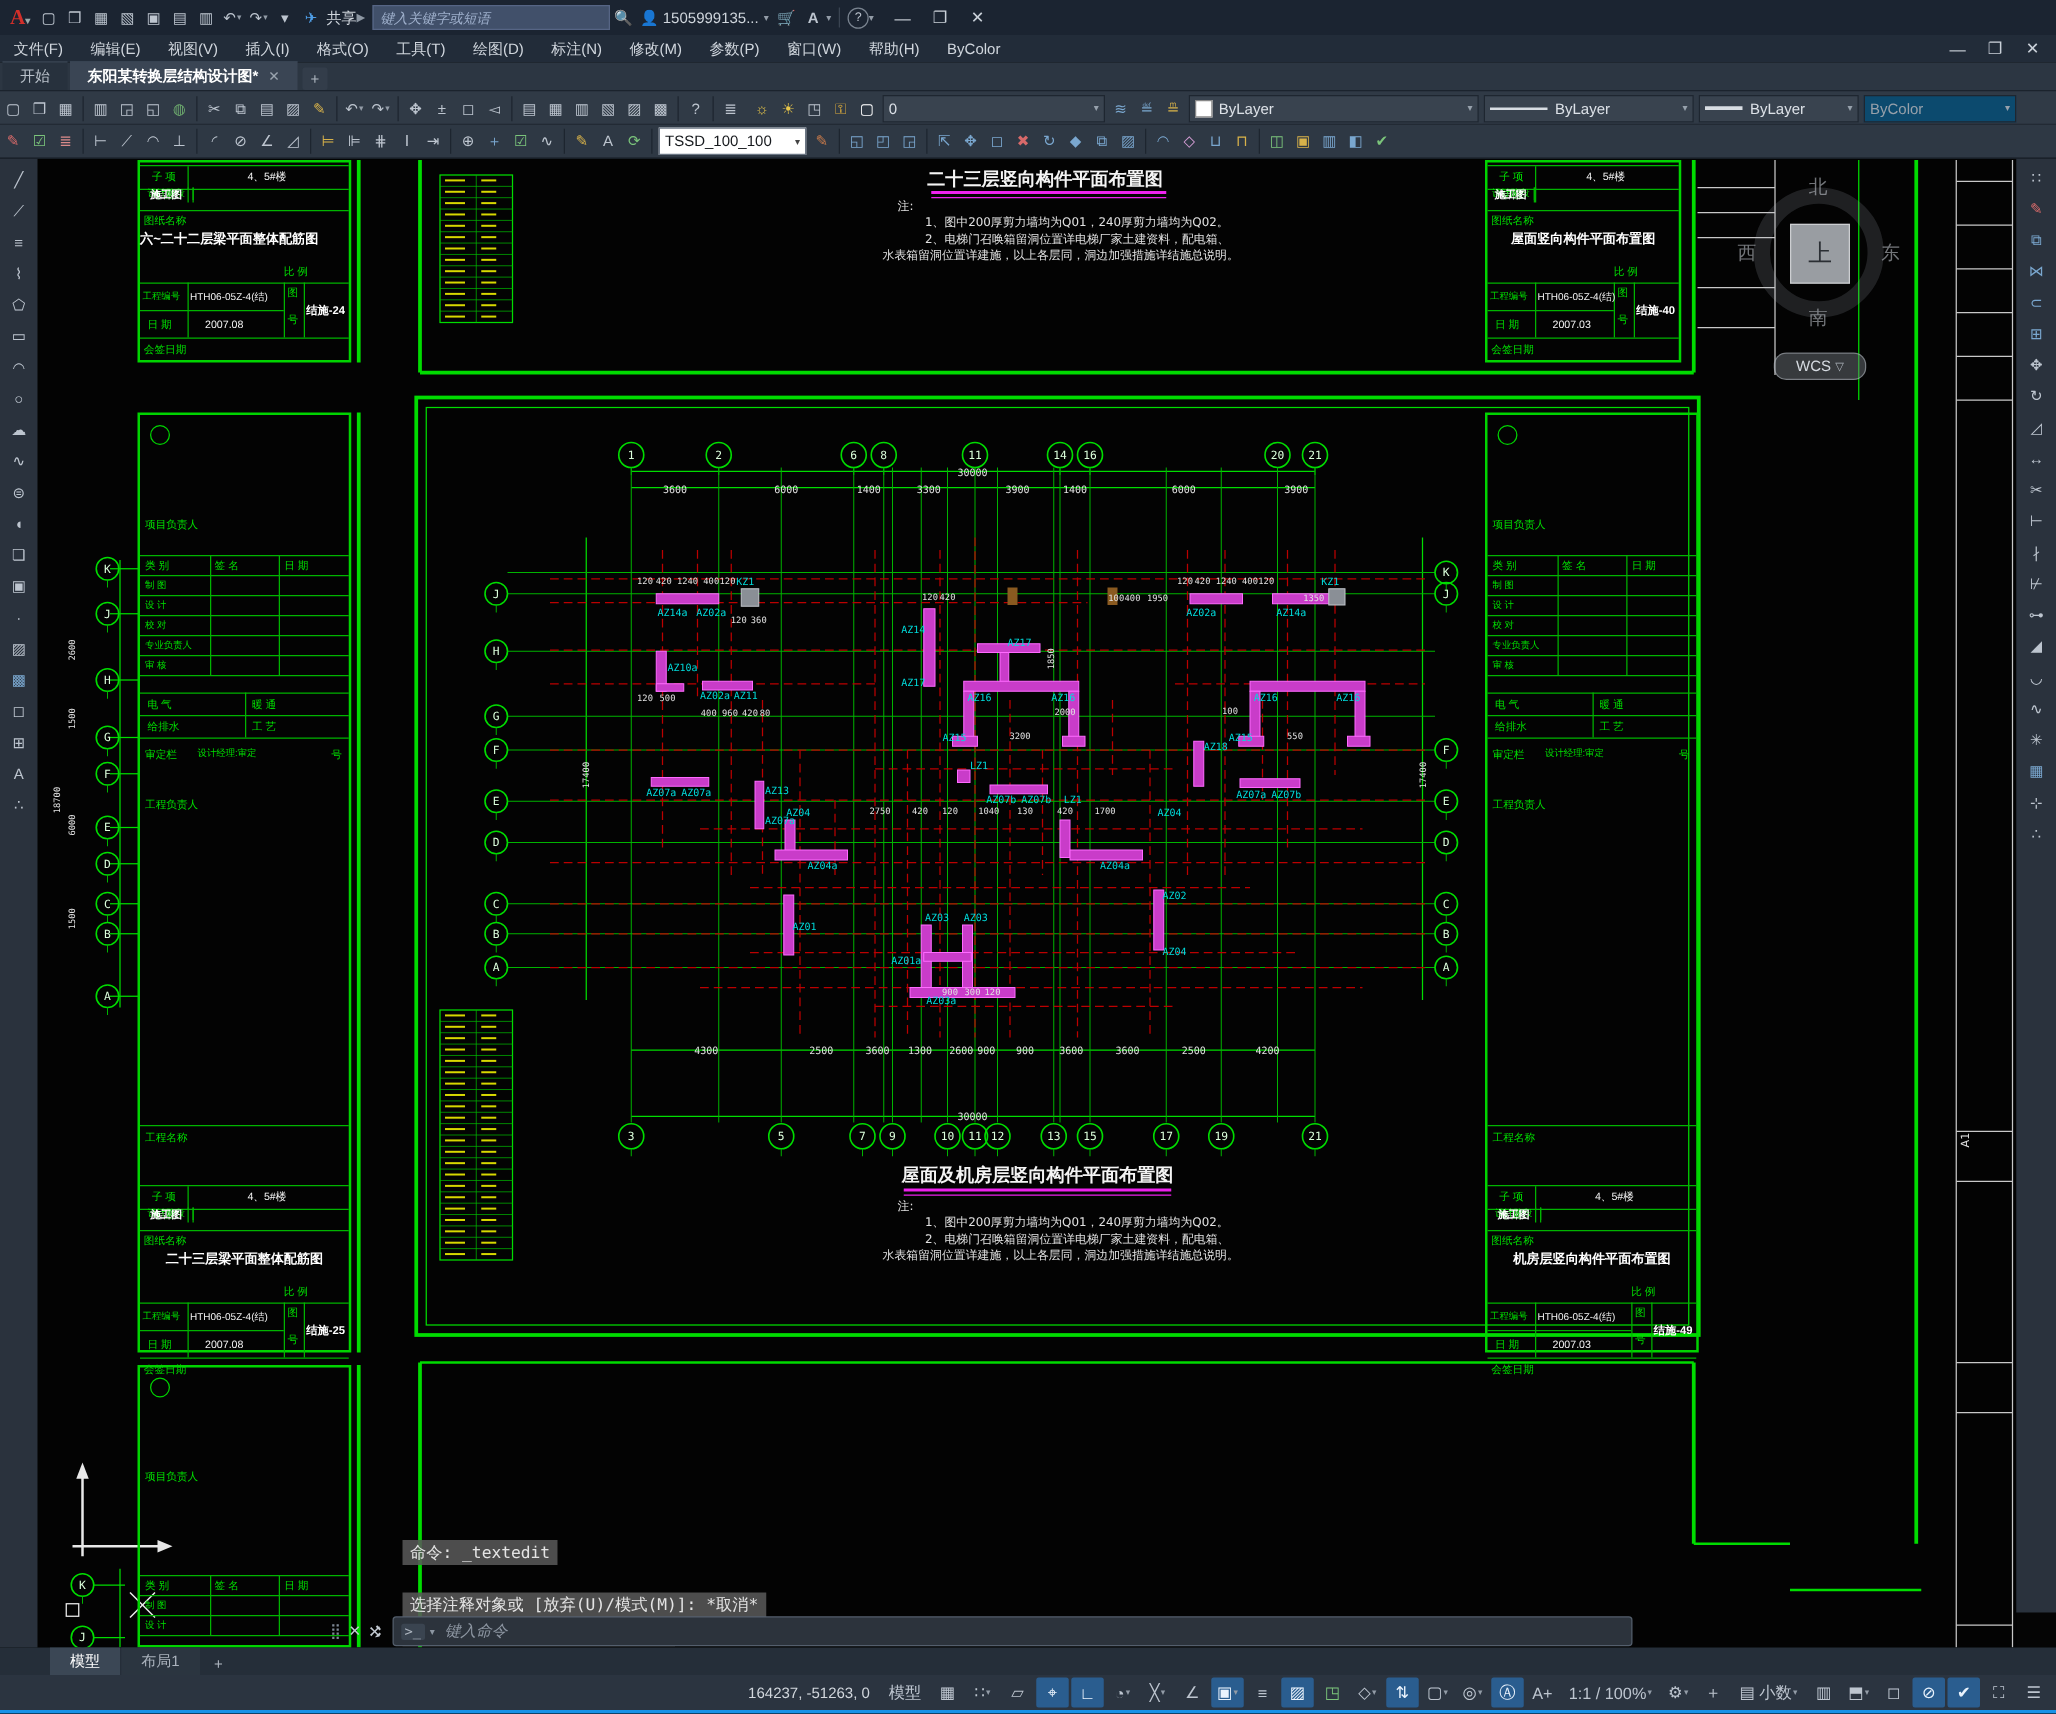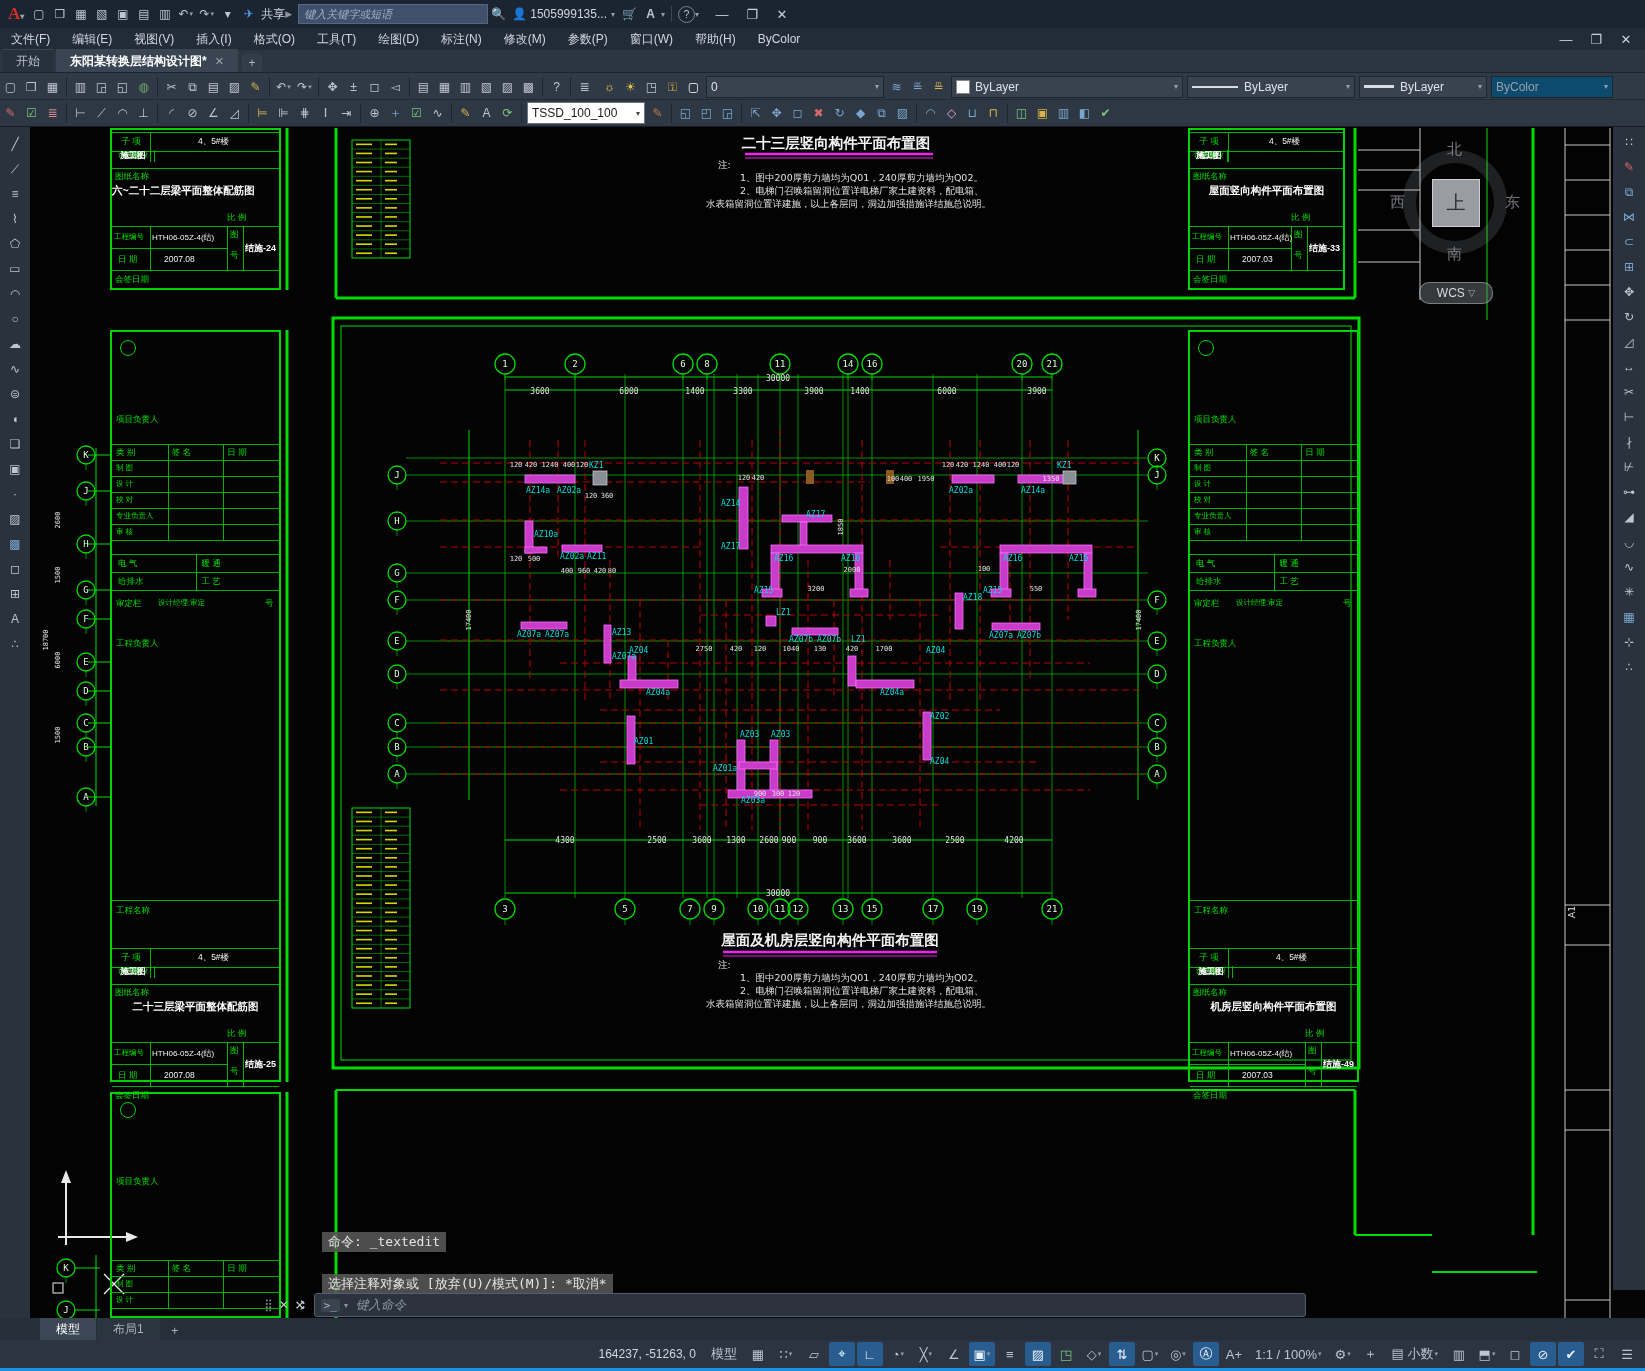--- a/index.html
+++ b/index.html
@@ -915,21 +915,21 @@
         <div class="abs" style="left: 101px; top: 82px;">比 例</div>
         <div class="abs" style="left: 0px; top: 96px; width: 153px; height: 1px; background: rgb(0, 180, 0);"></div>
         <div class="abs" style="left: 0px; top: 118px; width: 101px; height: 1px; background: rgb(0, 180, 0);"></div>
         <div class="abs" style="left: 38px; top: 96px; width: 1px; height: 44px; background: rgb(0, 180, 0);"></div>
         <div class="abs" style="left: 101px; top: 96px; width: 1px; height: 44px; background: rgb(0, 180, 0);"></div>
         <div class="abs" style="left: 117px; top: 96px; width: 1px; height: 44px; background: rgb(0, 180, 0);"></div>
         <div class="abs" style="left: 2px; top: 102px; font-size: 7.5px;">工程编号</div>
         <div class="abs" style="left: 40px; top: 102px; color: rgb(242, 242, 242); font-size: 8px;">HTH06-05Z-4(结)</div>
         <div class="abs" style="left: 104px; top: 99px;">图</div>
         <div class="abs" style="left: 104px; top: 120px;">号</div>
-        <div class="abs" style="left: 119px; top: 112px; color: rgb(255, 255, 255); font-weight: bold; font-size: 9px;">结施-33</div>
+        <div class="abs" style="left: 119px; top: 112px; color: rgb(255, 255, 255); font-weight: bold; font-size: 9px;">结施-40</div>
         <div class="abs" style="left: 6px; top: 124px;">日 期</div>
         <div class="abs" style="left: 52px; top: 124px; color: rgb(242, 242, 242);">2007.03</div>
         <div class="abs" style="left: 0px; top: 140px; width: 153px; height: 1px; background: rgb(0, 180, 0);"></div>
         <div class="abs" style="left: 3px; top: 144px;">会签日期</div>
       </div>
       <div class="tb" style="left: 110px; top: 330px; width: 171px; height: 752px;">
         <div class="abs" style="left: 8px; top: 8px; width: 14px; height: 14px; border: 1.5px solid rgb(0, 212, 0); border-radius: 50%;"></div>
         <div class="abs" style="left: 4px; top: 82px;">项目负责人</div>
         <div class="abs" style="left: 0px; top: 112px; width: 167px; height: 1px; background: rgb(0, 180, 0);"></div>
         <div class="abs" style="left: 4px; top: 115px;">类 别</div>

